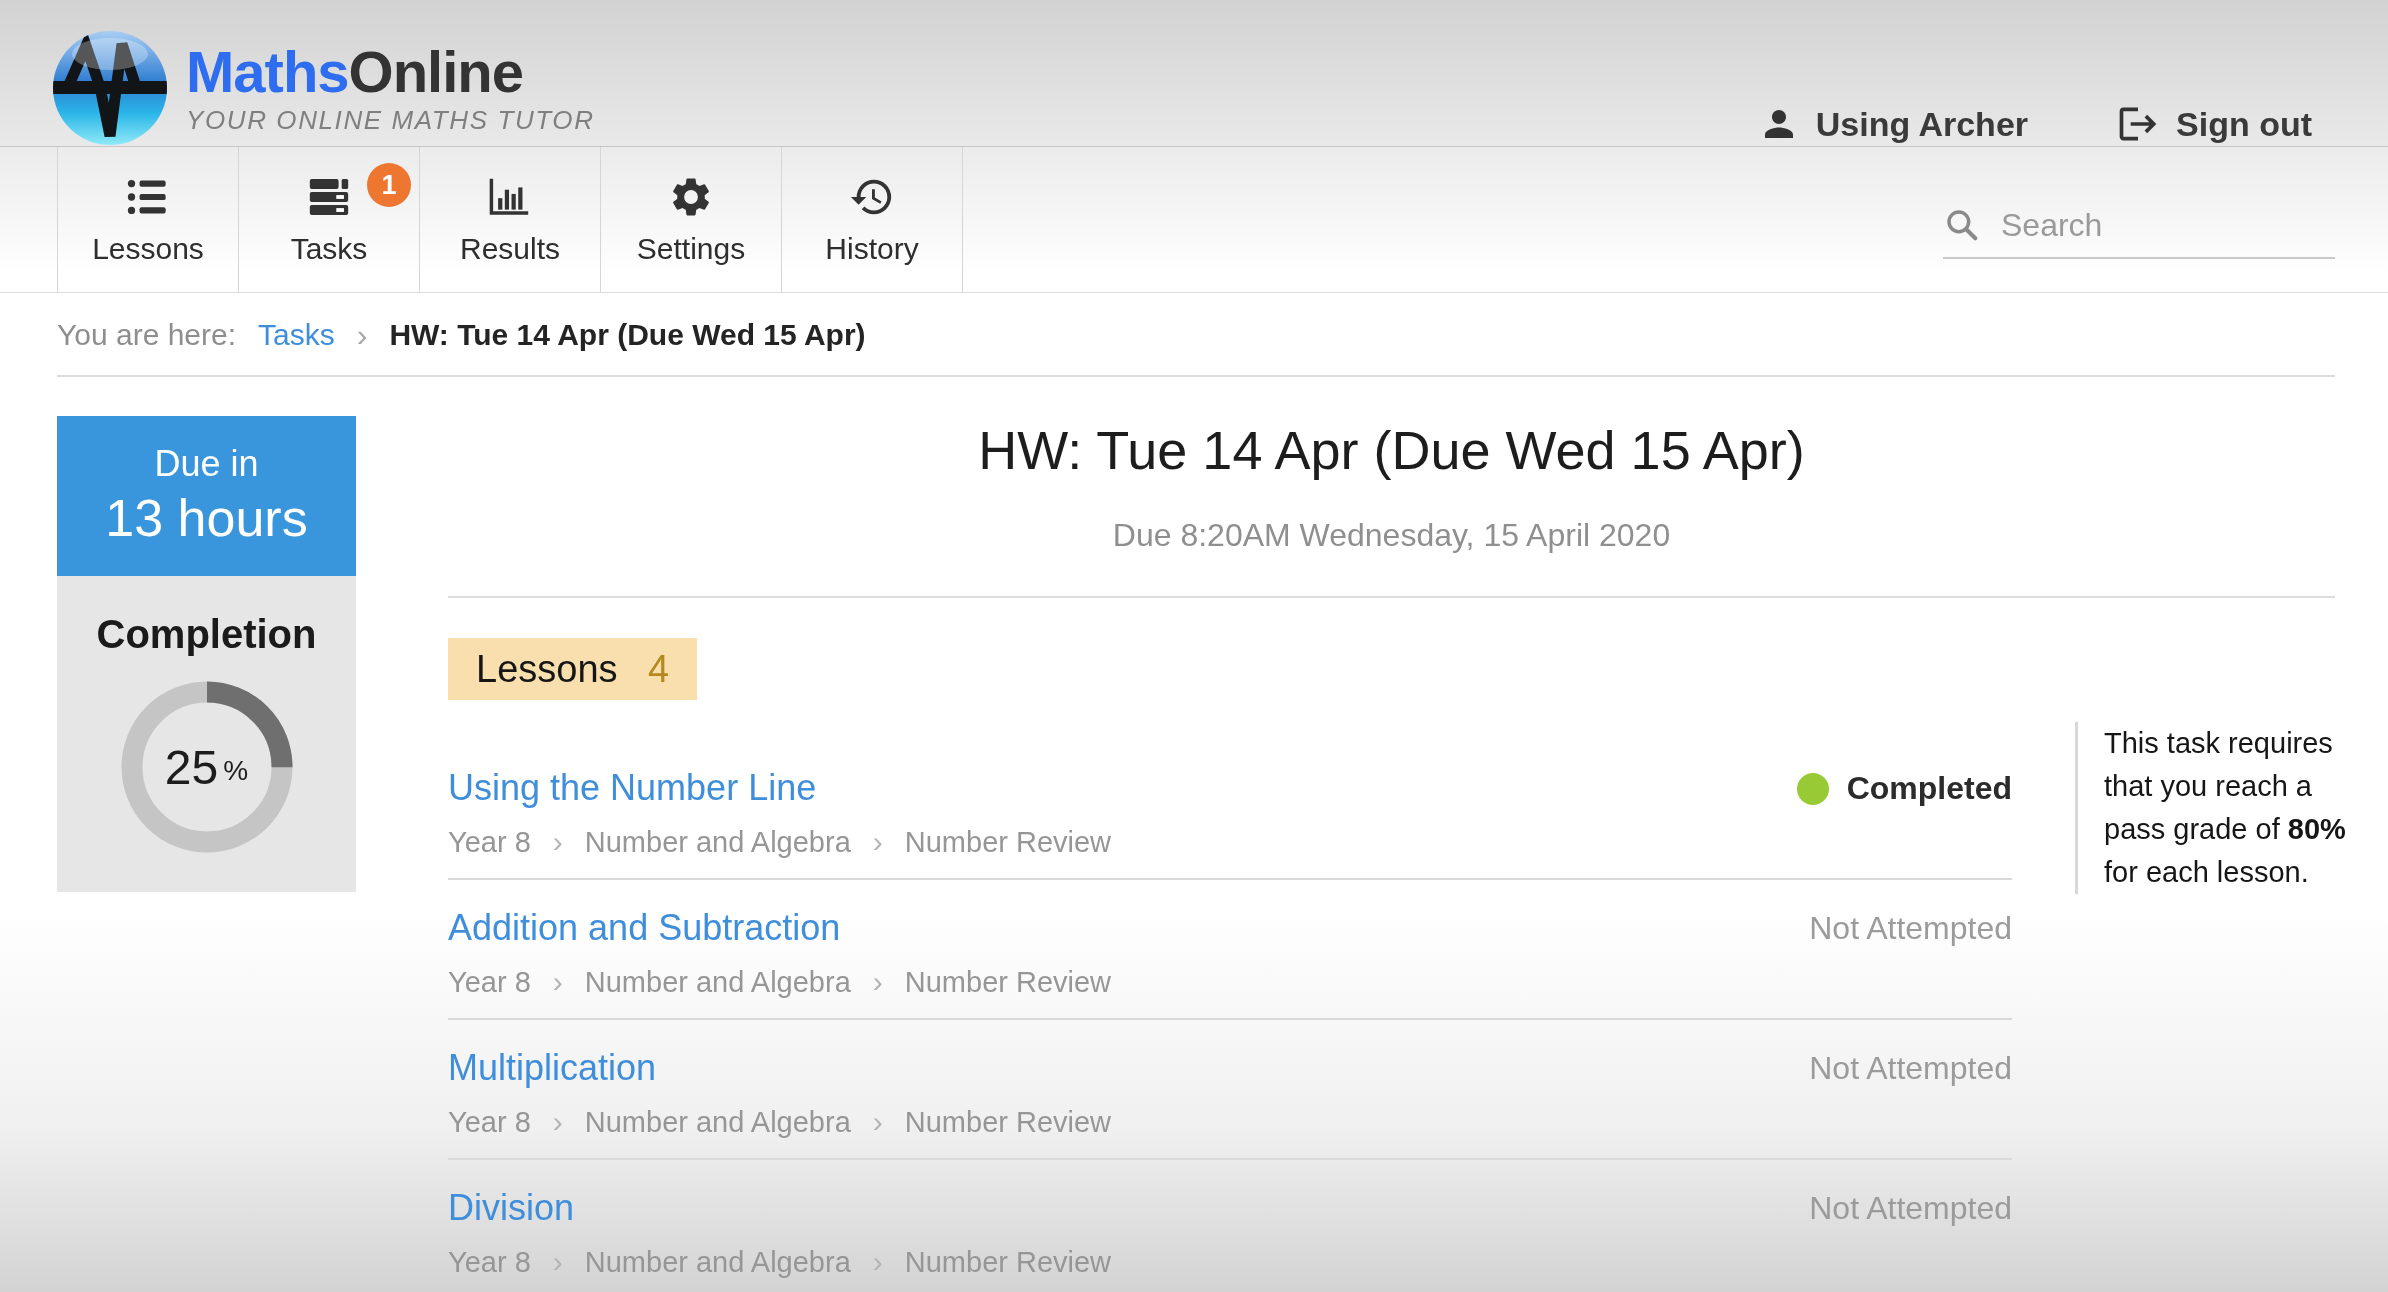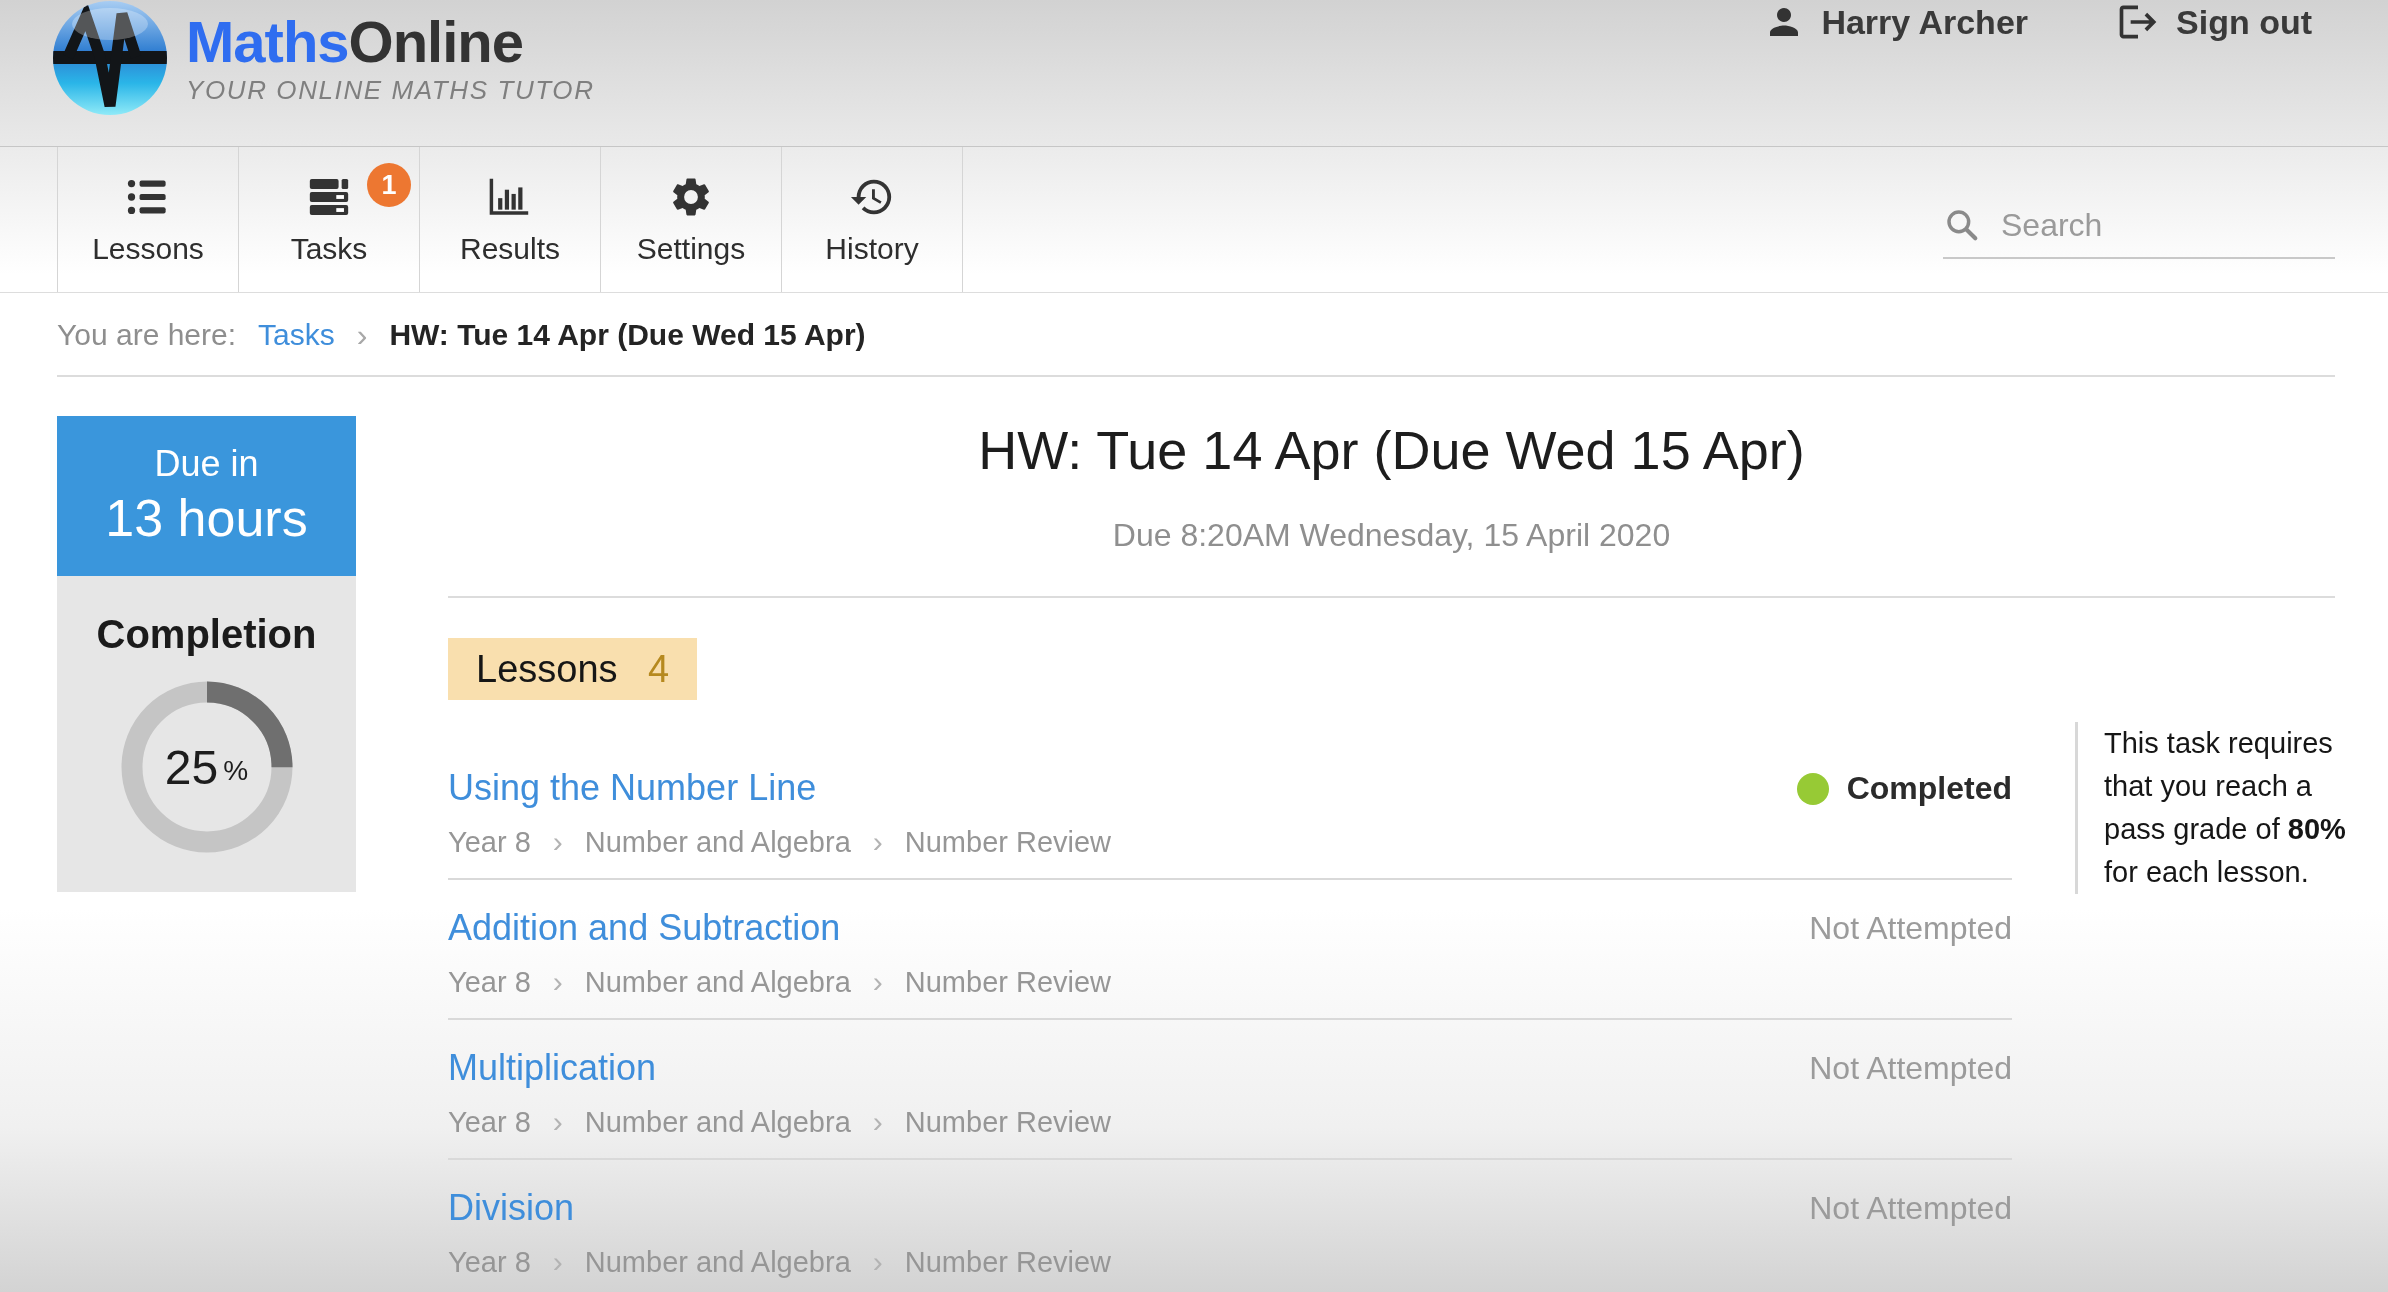--- a/index.html
+++ b/index.html
@@ -2,21 +2,21 @@
 <html><head>
 <meta charset="utf-8">
 <style>
   html,body{margin:0;padding:0;background:#9e9e9e;}
   .page{position:relative;width:2388px;height:1292px;overflow:hidden;background:#ffffff;
         font-family:"Liberation Sans",sans-serif;}
 
   
   .header{position:absolute;top:0;left:0;right:0;height:146px;
           background:linear-gradient(180deg,#d2d2d2 0%,#e9e9e9 100%);
-          border-bottom:1px solid #c6c6c6;display:flex;align-items:flex-start;}
+          border-bottom:1px solid #c6c6c6;display:flex;align-items:flex-end;}
   .logo{display:flex;align-items:center;margin-left:52px;gap:18px;cursor:pointer;}
   .logo-text{display:flex;flex-direction:column;}
   .brand{font-size:58px;font-weight:600;letter-spacing:-1px;line-height:62px;}
   .brand-maths{color:#2f6df0;}
   .brand-online{color:#333333;}
   .tagline{font-size:26px;color:#7f7f7f;letter-spacing:1.6px;margin-top:2px;font-style:italic;}
   .user-area{margin-left:auto;margin-right:76px;display:flex;align-items:center;gap:88px;}
   .user-chip{display:flex;align-items:center;gap:16px;font-size:34px;font-weight:600;color:#3a3a3a;cursor:pointer;}
   .user-chip svg{display:block;}
 
@@ -118,21 +118,21 @@
       <div class="logo-text">
         <div class="brand"><span class="brand-maths">Maths</span><span class="brand-online">Online</span></div>
         <div class="tagline">YOUR ONLINE MATHS TUTOR</div>
       </div>
     </div>
     <div class="user-area">
       <div class="user-chip">
         <svg viewBox="0 0 24 24" width="42" height="42" fill="#333333">
           <path d="M12 12c2.21 0 4-1.79 4-4s-1.79-4-4-4-4 1.79-4 4 1.79 4 4 4zm0 2c-2.67 0-8 1.34-8 4v2h16v-2c0-2.66-5.33-4-8-4z"></path>
         </svg>
-        <span>Harry Archer</span>
+        <span>Using Archer</span>
       </div>
       <div class="user-chip">
         <svg viewBox="0 0 24 24" width="44" height="44" fill="#333333">
           <path d="M17 7l-1.41 1.41L18.17 11H8v2h10.17l-2.58 2.58L17 17l5-5zM4 5h8V3H4c-1.1 0-2 .9-2 2v14c0 1.1.9 2 2 2h8v-2H4V5z"></path>
         </svg>
         <span>Sign out</span>
       </div>
     </div>
   </header>
 

